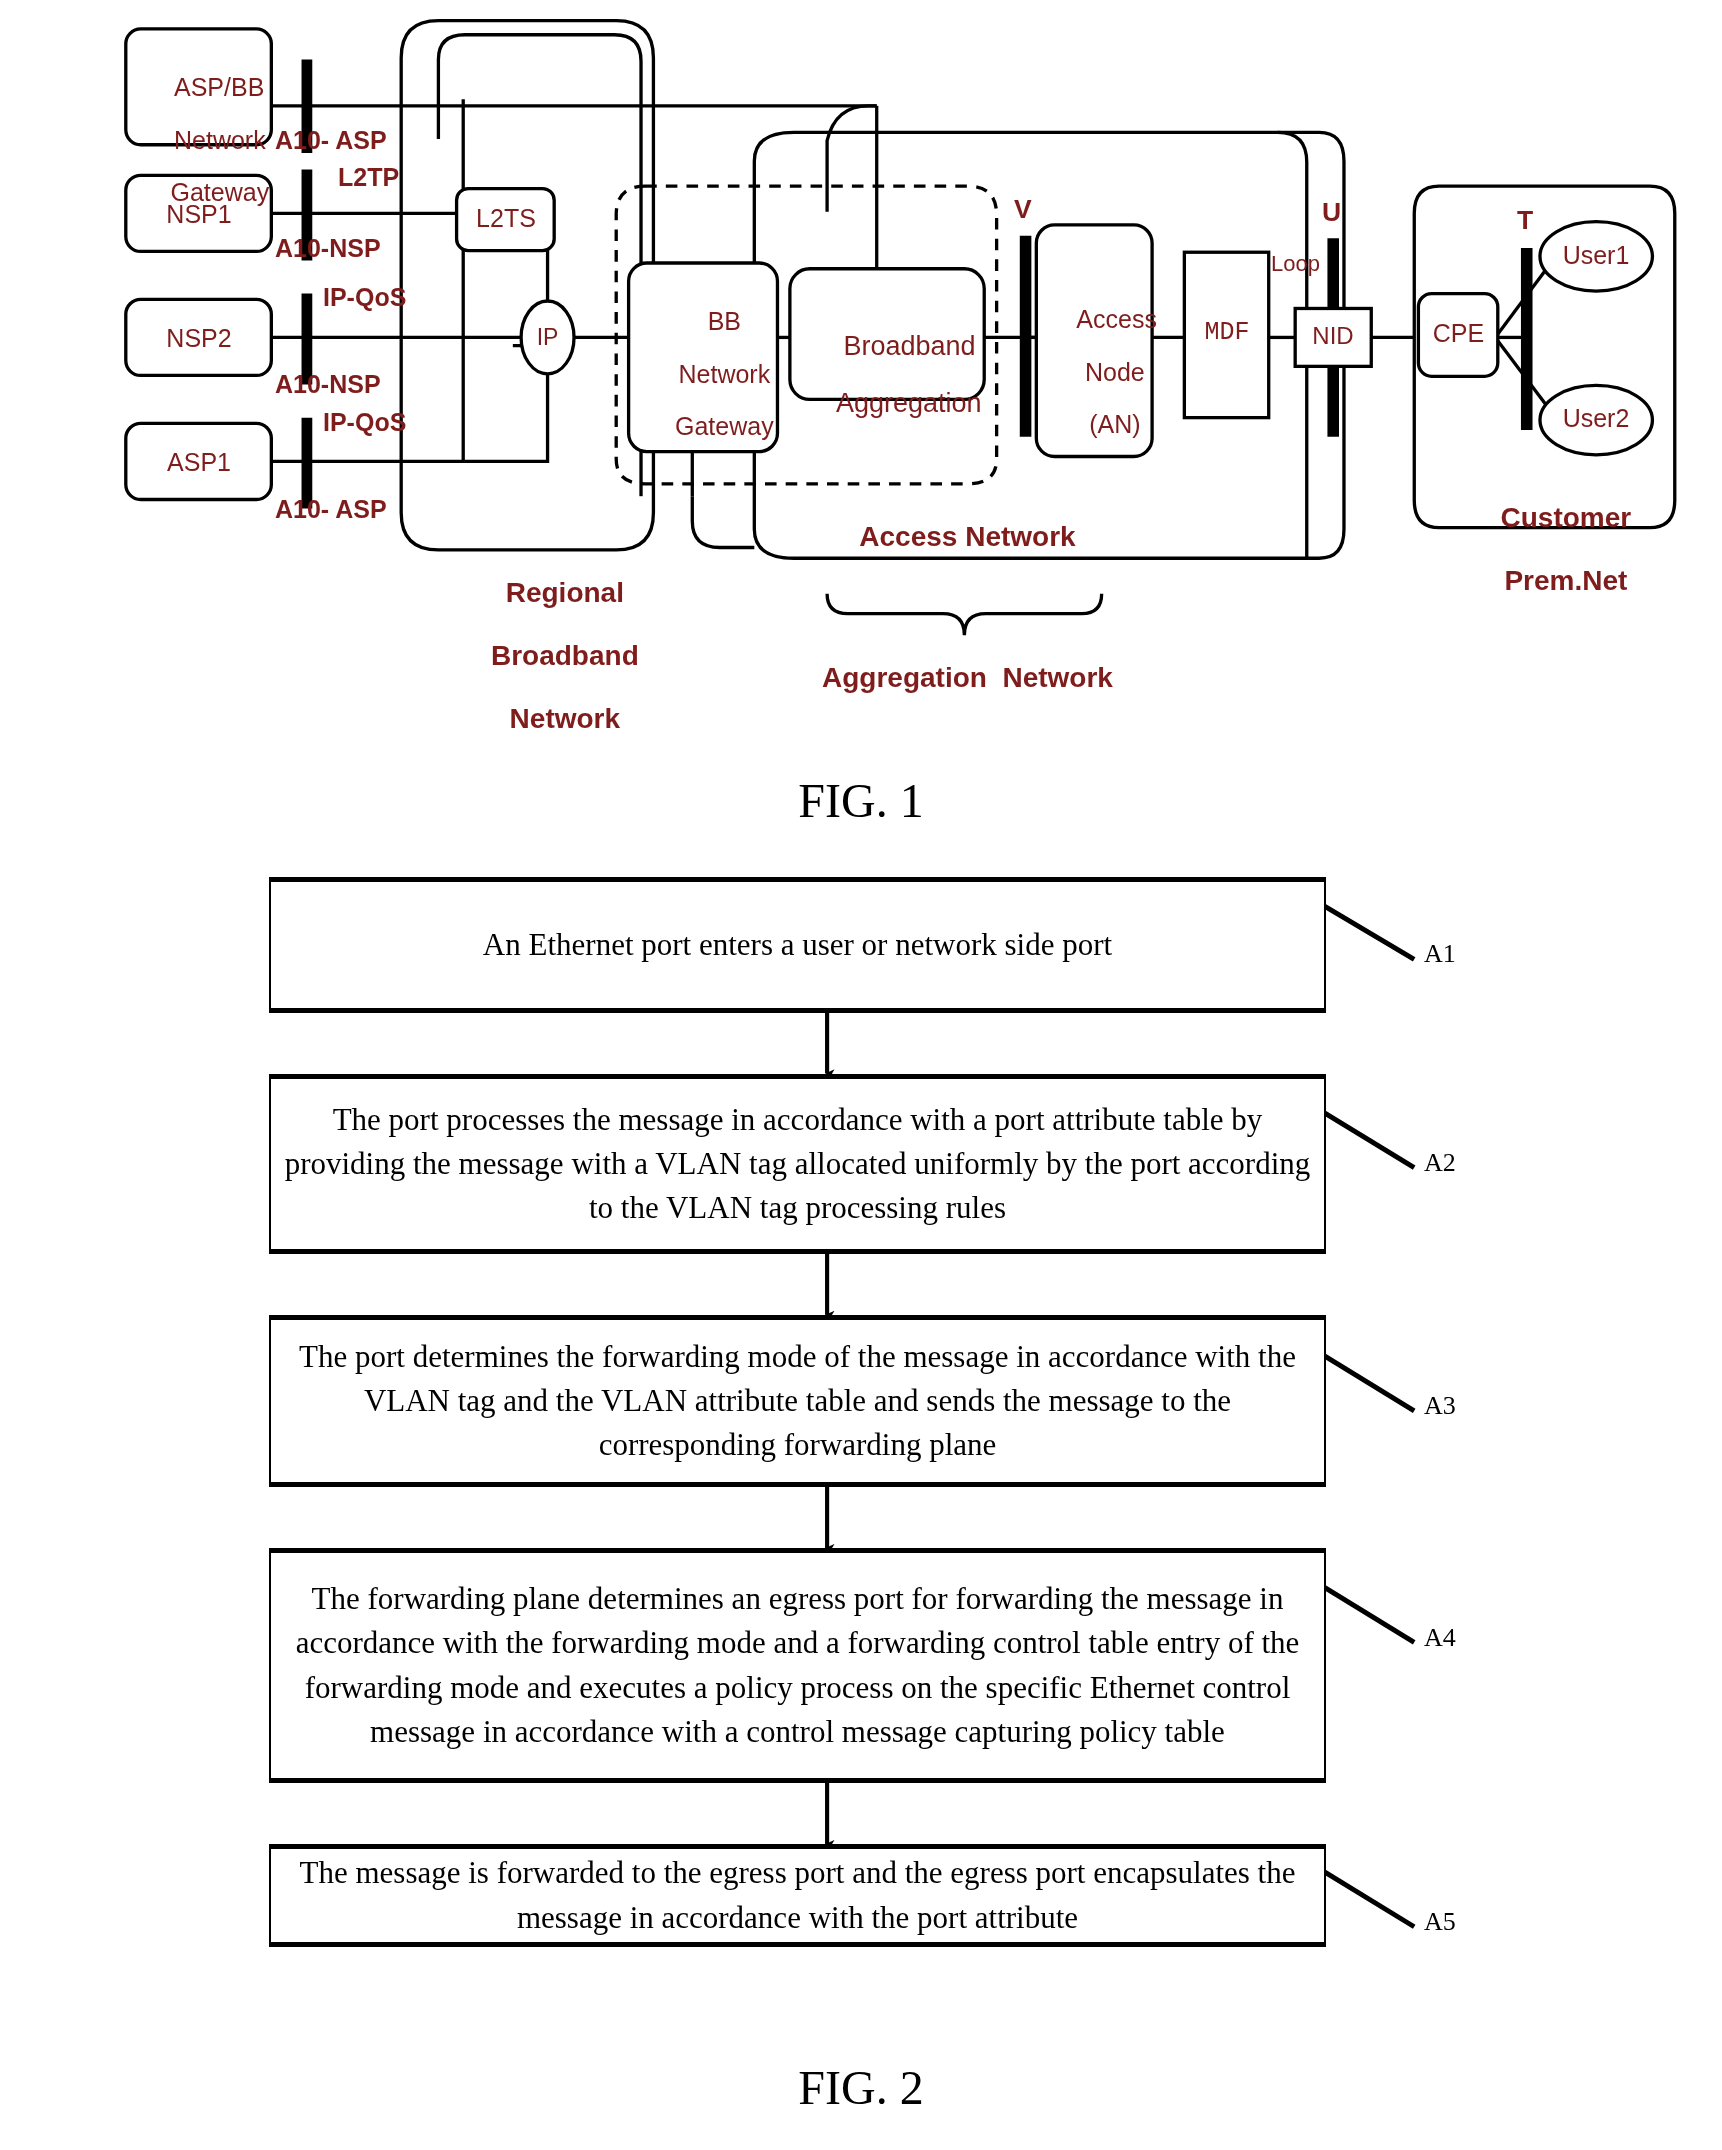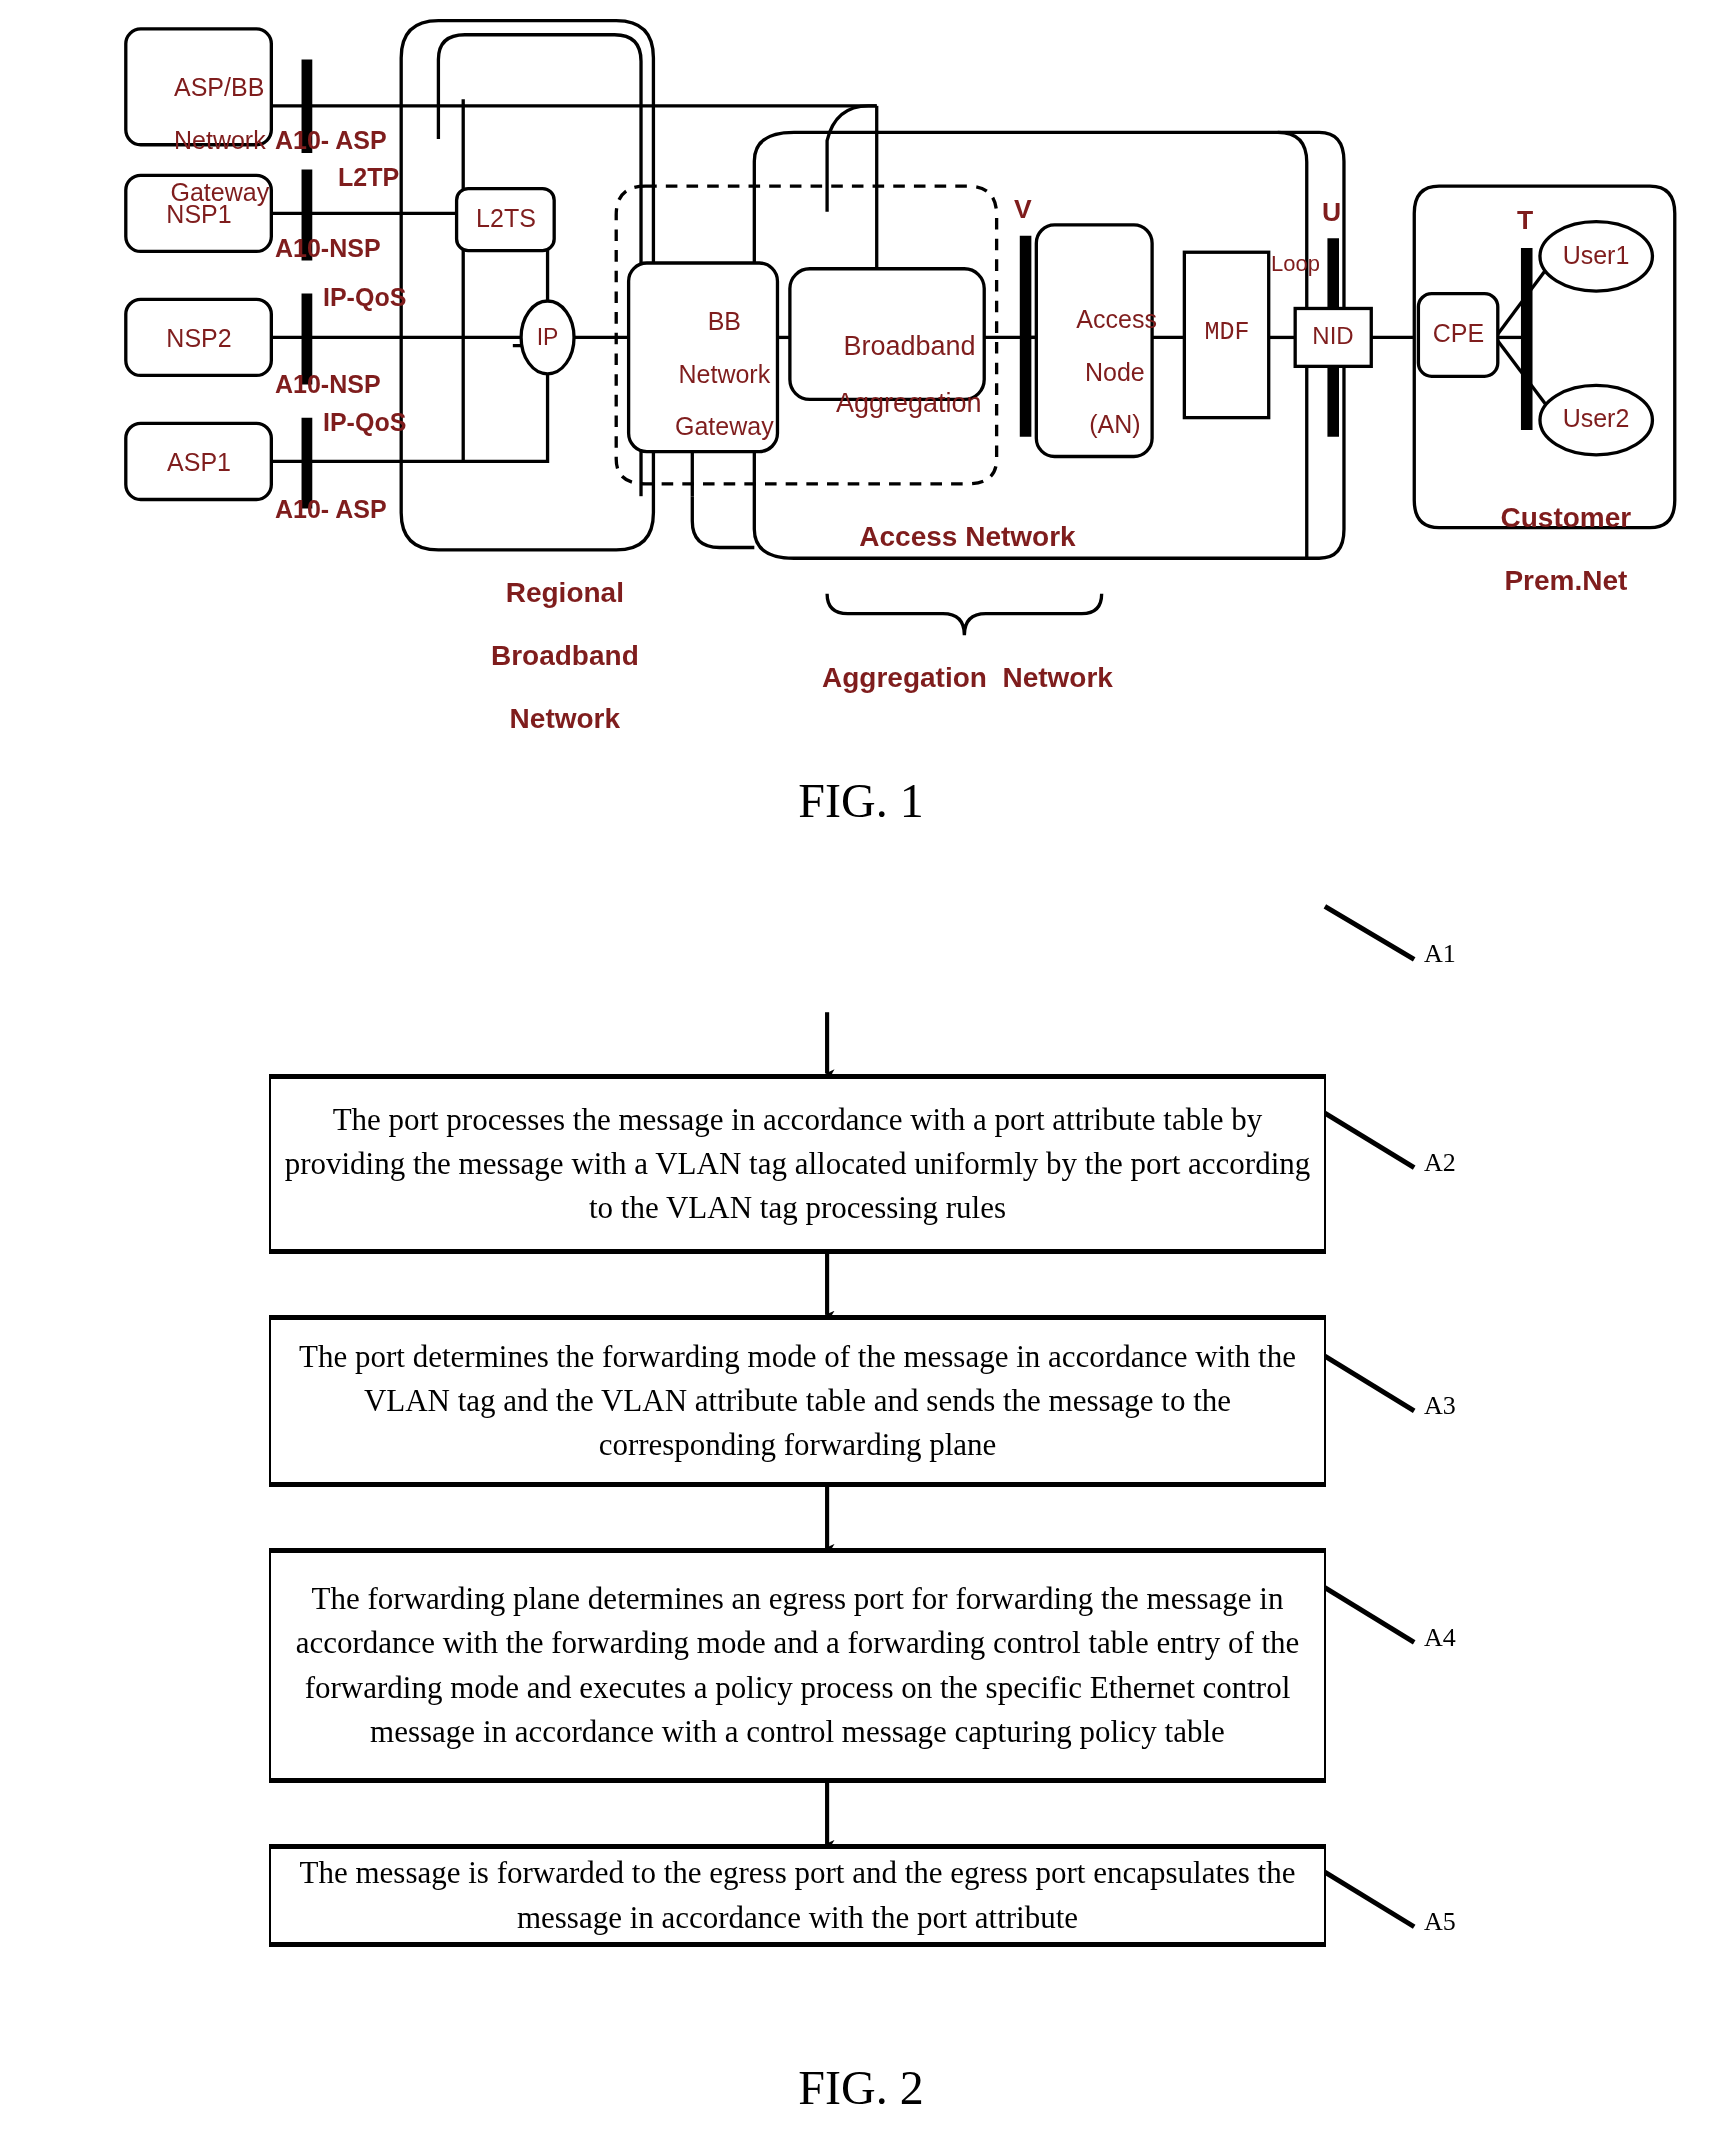--- a/index.html
+++ b/index.html
@@ -300,20 +300,23 @@
 
       <line x1="1000" y1="1156" x2="1000" y2="1230" stroke="#000" stroke-width="5" marker-end="url(#arrowhead)"></line>
 
       <line x1="1602" y1="96" x2="1710" y2="160" stroke="#000" stroke-width="6"></line>
       <line x1="1602" y1="346" x2="1710" y2="412" stroke="#000" stroke-width="6"></line>
       <line x1="1602" y1="640" x2="1710" y2="706" stroke="#000" stroke-width="6"></line>
       <line x1="1602" y1="920" x2="1710" y2="986" stroke="#000" stroke-width="6"></line>
       <line x1="1602" y1="1264" x2="1710" y2="1330" stroke="#000" stroke-width="6"></line>
     </svg>
 
+    <div class="flow-box thick" style="left:269px; top:50px; width:1057px; height:136px;">
+      <span>An Ethernet port enters a user or network side port</span>
+    </div>
 
     <div class="flow-box thick" style="left:269px; top:247px; width:1057px; height:180px;">
       <span>The port processes the message in accordance with a port attribute table by providing the message with a VLAN tag allocated uniformly by the port according to the VLAN tag processing rules</span>
     </div>
 
     <div class="flow-box thick" style="left:269px; top:488px; width:1057px; height:172px;">
       <span>The port determines the forwarding mode of the message in accordance with the VLAN tag and the VLAN attribute table  and sends the message to the corresponding forwarding plane</span>
     </div>
 
     <div class="flow-box thick" style="left:269px; top:721px; width:1057px; height:235px;">

